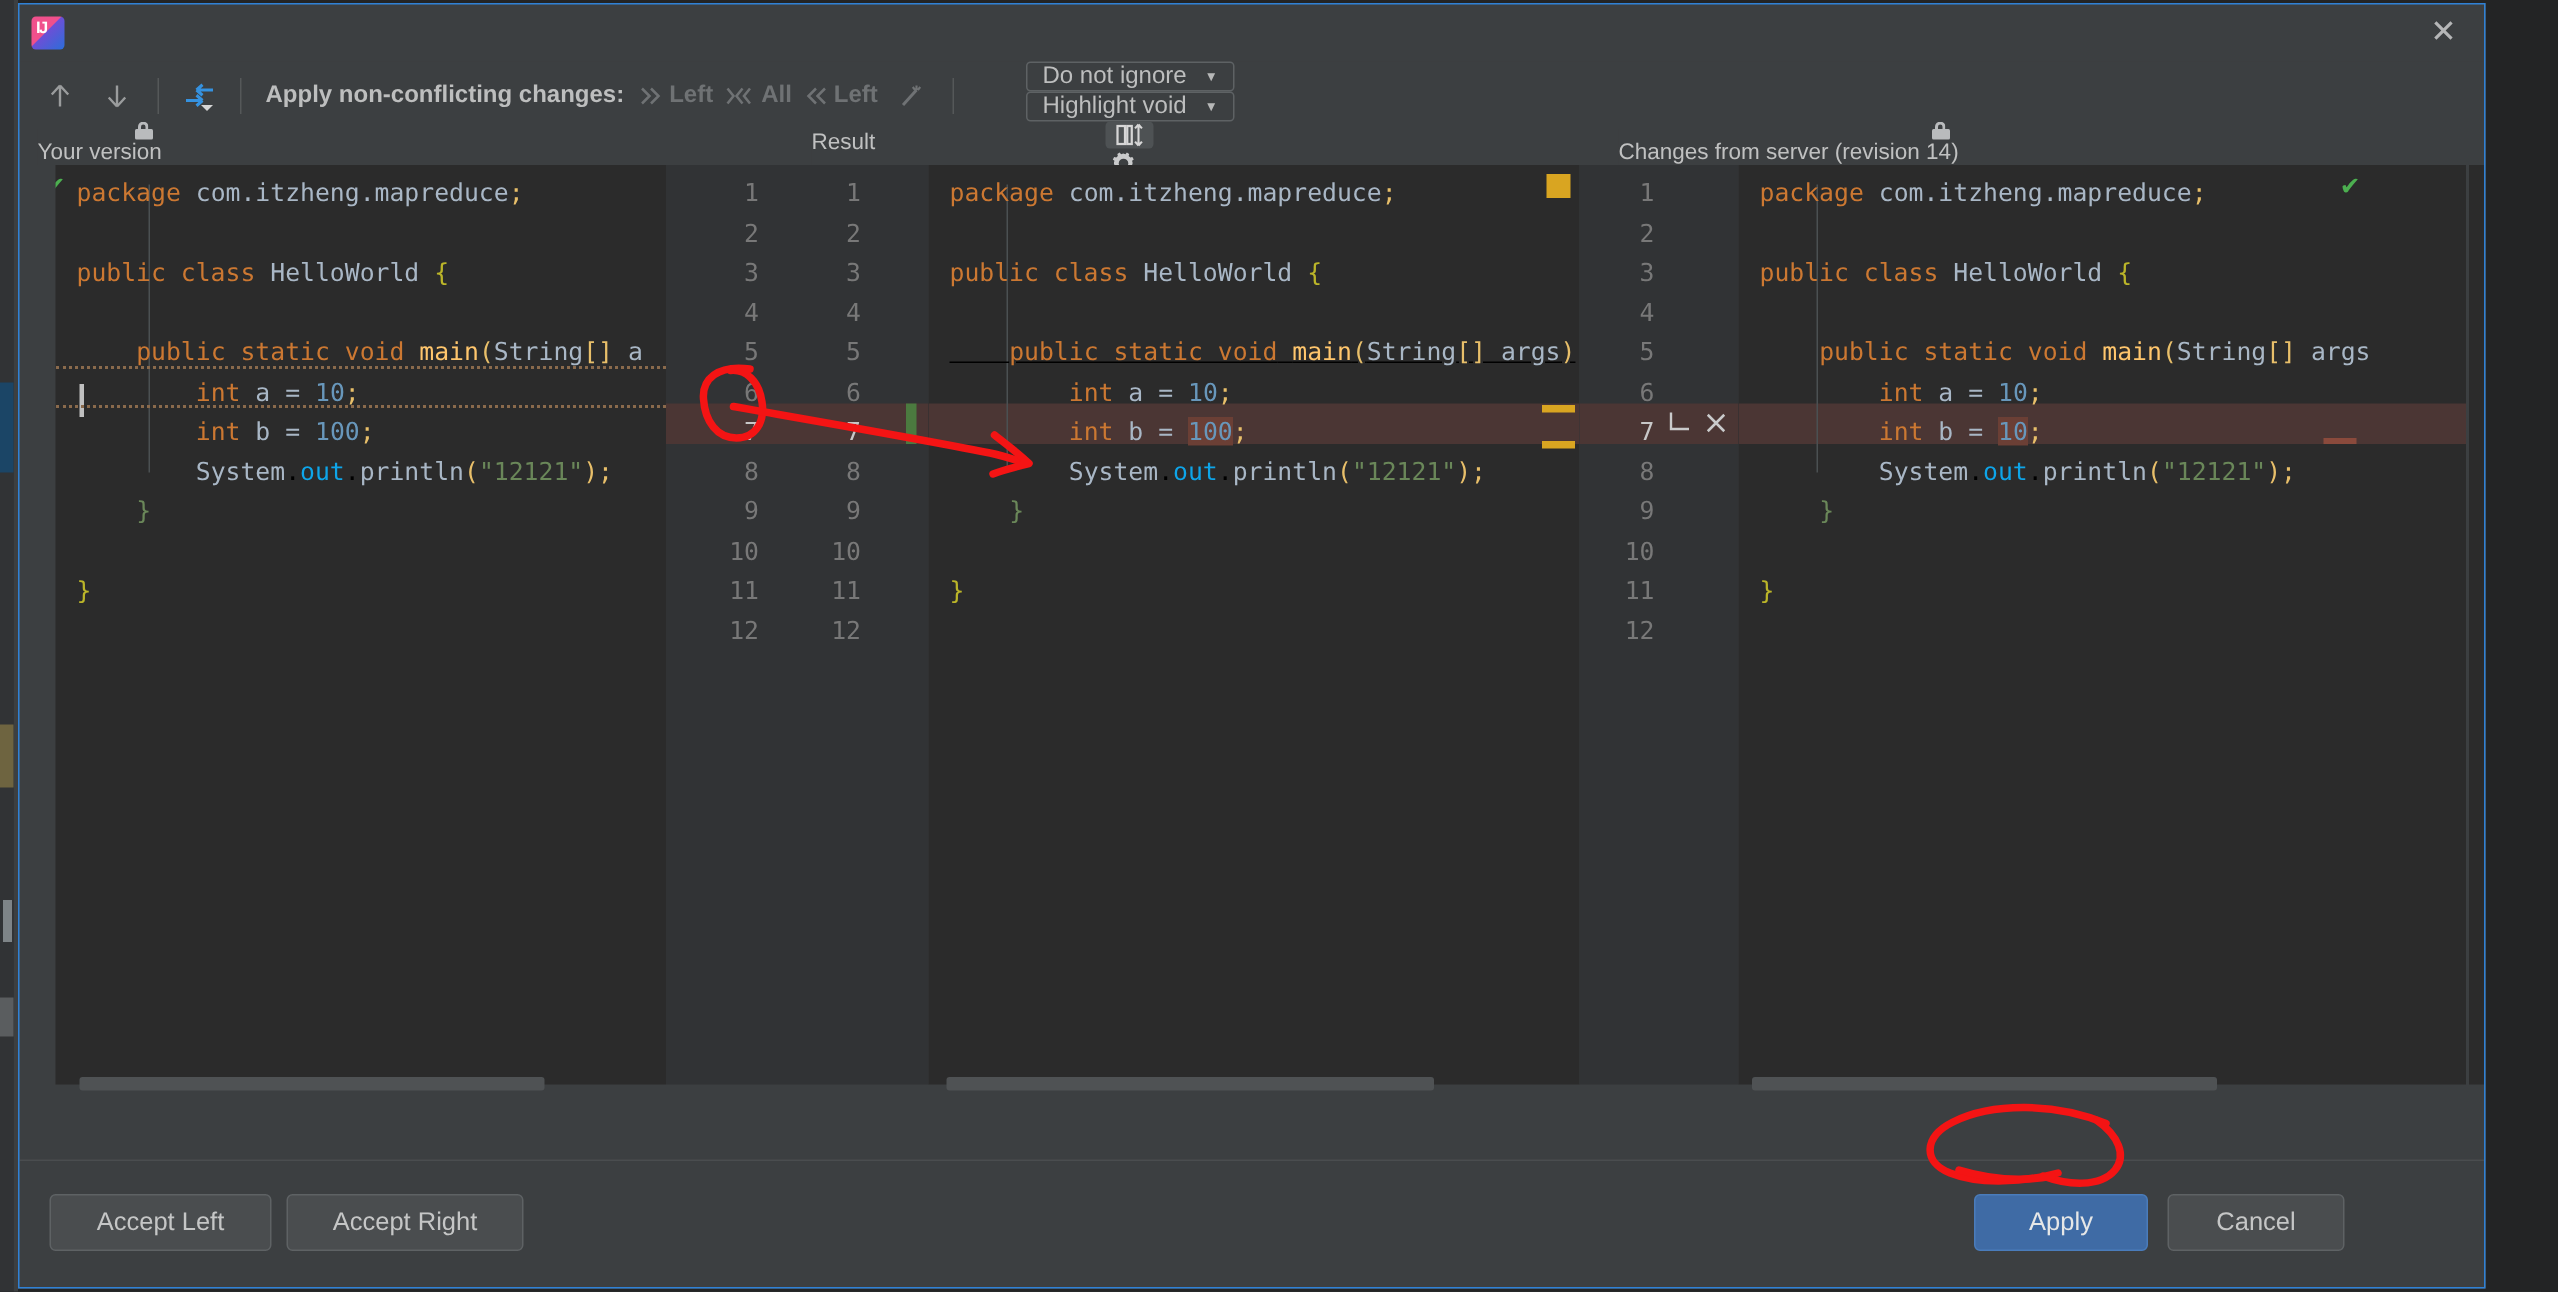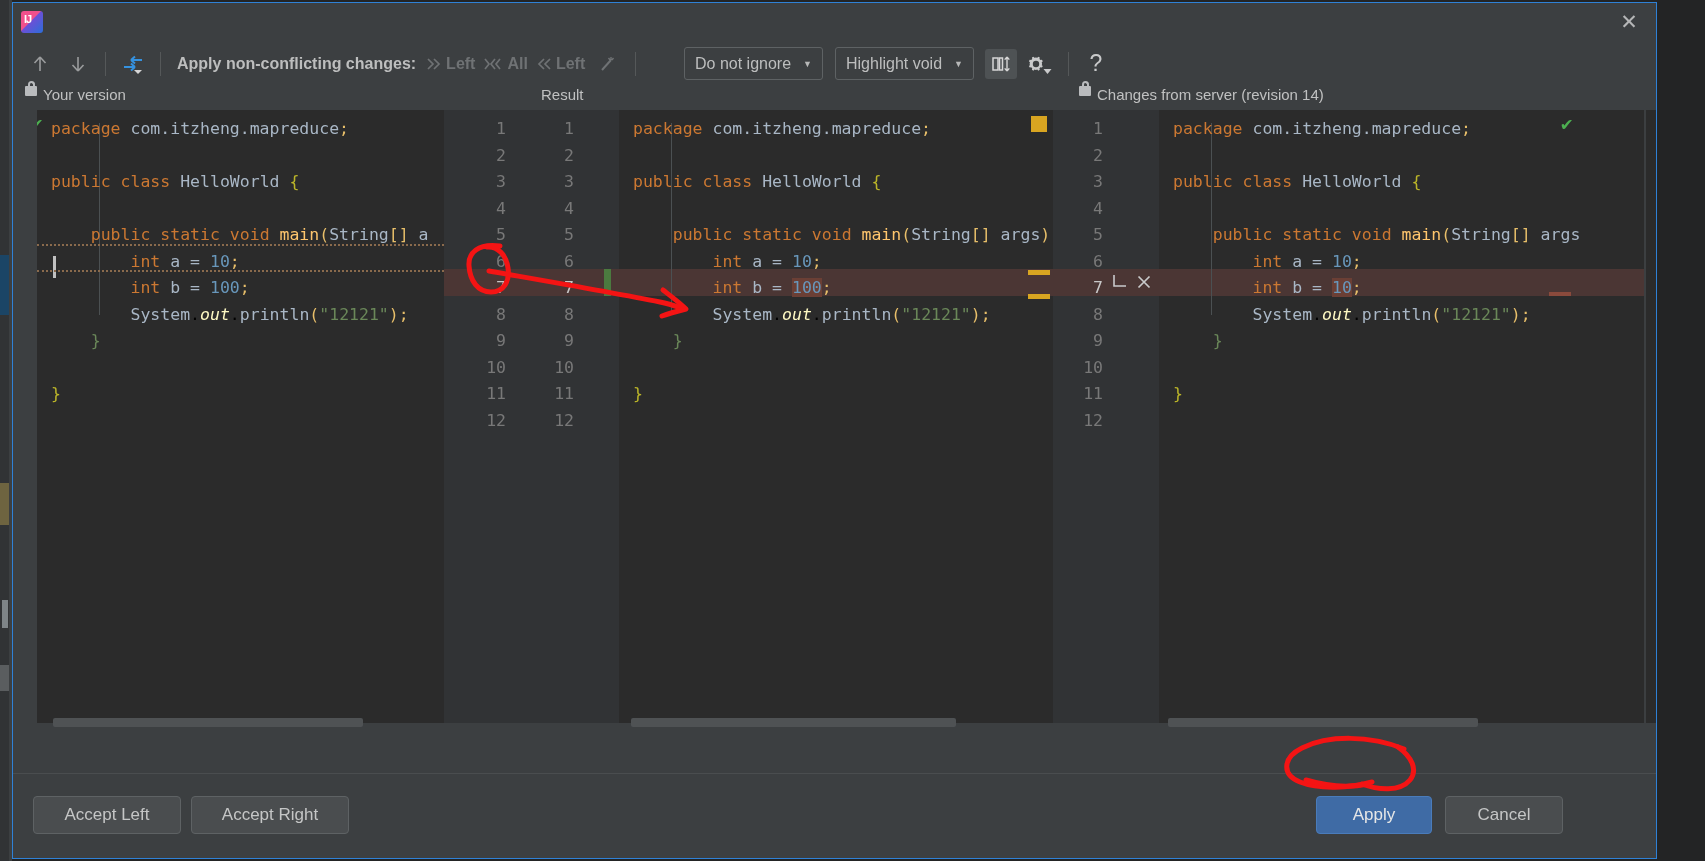--- a/index.html
+++ b/index.html
@@ -63,22 +63,22 @@
     width:32px;height:30px;border-radius:3px;background:#4e5254;
     display:flex;align-items:center;justify-content:center;margin:0 5px;
   }
   .status-right{
     position:absolute;right:18px;top:0;height:45px;display:flex;align-items:center;
     color:#bdbebe;font-size:16px;white-space:nowrap;
   }
 
   
   .pane-head{
-    position:absolute;top:83px;height:24px;display:flex;align-items:flex-start;
-    color:#c0c1c1;font-size:15px;background:#3c3f41;white-space:nowrap;
+    position:absolute;top:83px;height:24px;display:flex;align-items:flex-end;
+    color:#c0c1c1;font-size:15px;background:#3c3f41;white-space:nowrap;flex-direction:column;
   }
   .lock{
     display:inline-block;width:12px;height:10px;background:#b9bbbd;border-radius:1px;
     position:relative;margin-right:6px;
   }
   .lock::before{
     content:"";position:absolute;left:2.5px;top:-5px;width:7px;height:7px;
     border:2px solid #b9bbbd;border-bottom:none;border-radius:4px 4px 0 0;box-sizing:border-box;
   }
 
@@ -105,21 +105,21 @@
   .conflict-row{position:absolute;left:0;right:0;height:26.5px;background:#4b3634;}
   .conflict-row-g{position:absolute;left:0;right:0;height:26.5px;background:#4b3634;}
   .inline-hl{background:#6b3f35;}
 
   
   .kw{color:#cc7832;}
   .pl{color:#a9b7c6;}
   .cls{color:#a9b7c6;}
   .num{color:#6897bb;}
   .str{color:#6a8759;}
-  .fld{color:#fef9c3;font-style:italic;}
+  .fld{color:#0ea5e9;}
   .fn{color:#ffc66d;}
   .brc{color:#bbb529;}
   .brc2{color:#6a8759;}
   .sbr{color:#e8bf6a;}
 
   .indent-guide{position:absolute;width:1px;background:#4b5052;}
 
   
   .check{
     position:absolute;color:#4caf50;font-size:19px;font-weight:bold;line-height:1;
@@ -219,21 +219,21 @@
         </div>
         <div class="icon-btn">
           <svg width="18" height="18" viewBox="0 0 18 18">
               <path d="M3 15 L12 5" stroke="#6f7274" stroke-width="2" fill="none"></path>
               <path d="M12 2 v3 M14.5 3 l-1.6 2 M9.5 3 l1.6 2" stroke="#6f7274" stroke-width="1.4" fill="none"></path>
             </svg>
         </div>
         <div class="sep"></div>
       </div>
 
-      <div class="tb" style="left:665px;">
+      <div class="tb" style="left:665px;flex-direction:column;">
         <div class="combo">
           <span>Do not ignore</span>
           <span class="caret">▼</span>
         </div>
         <div class="combo">
           <span>Highlight void</span>
           <span class="caret">▼</span>
         </div>
         <div class="tgl">
           <svg width="20" height="18" viewBox="0 0 20 18">
@@ -327,21 +327,21 @@
     </div>
 
     <div class="editor ed-center">
       <div class="conflict-row" style="top:159px;"></div>
       <div class="indent-guide" style="left:52px;top:13px;height:192px;"></div>
       <div id="center-code">
           <div class="cl" style="top: 6px; left: 14px;"><span class="kw">package</span> <span class="pl">com.itzheng.mapreduce</span><span class="sbr">;</span></div>
           <div class="cl" style="top: 32.5px; left: 14px;"></div>
           <div class="cl" style="top: 59px; left: 14px;"><span class="kw">public class</span> <span class="cls">HelloWorld</span> <span class="brc">{</span></div>
           <div class="cl" style="top: 85.5px; left: 14px;"></div>
-          <div class="cl" style="top: 112px; left: 14px;">    <span class="kw">public static void</span> <span class="fn">main</span><span class="sbr">(</span><span class="cls">String</span><span class="sbr">[]</span> <span class="pl">args</span><span class="sbr">)</span></div>
+          <div class="cl" style="top: 112px; left: 14px; text-decoration: underline;">    <span class="kw">public static void</span> <span class="fn">main</span><span class="sbr">(</span><span class="cls">String</span><span class="sbr">[]</span> <span class="pl">args</span><span class="sbr">)</span></div>
           <div class="cl" style="top: 138.5px; left: 14px;">        <span class="kw">int</span> <span class="pl">a</span> <span class="pl">=</span> <span class="num">10</span><span class="sbr">;</span></div>
           <div class="cl" style="top: 165px; left: 14px;">        <span class="kw">int</span> <span class="pl">b</span> <span class="pl">=</span> <span class="num inline-hl">100</span><span class="sbr">;</span></div>
           <div class="cl" style="top: 191.5px; left: 14px;">        <span class="cls">System</span>.<span class="fld">out</span>.<span class="pl">println</span><span class="sbr">(</span><span class="str">"12121"</span><span class="sbr">);</span></div>
           <div class="cl" style="top: 218px; left: 14px;">    <span class="brc2">}</span></div>
           <div class="cl" style="top: 244.5px; left: 14px;"></div>
           <div class="cl" style="top: 271px; left: 14px;"><span class="brc">}</span></div>
           <div class="cl" style="top: 297.5px; left: 14px;"></div>
         </div>
       <div class="sq" style="left:412px;top:6px;"></div>
       <div class="stripe" style="left:409px;top:160px;width:22px;height:5px;"></div>

